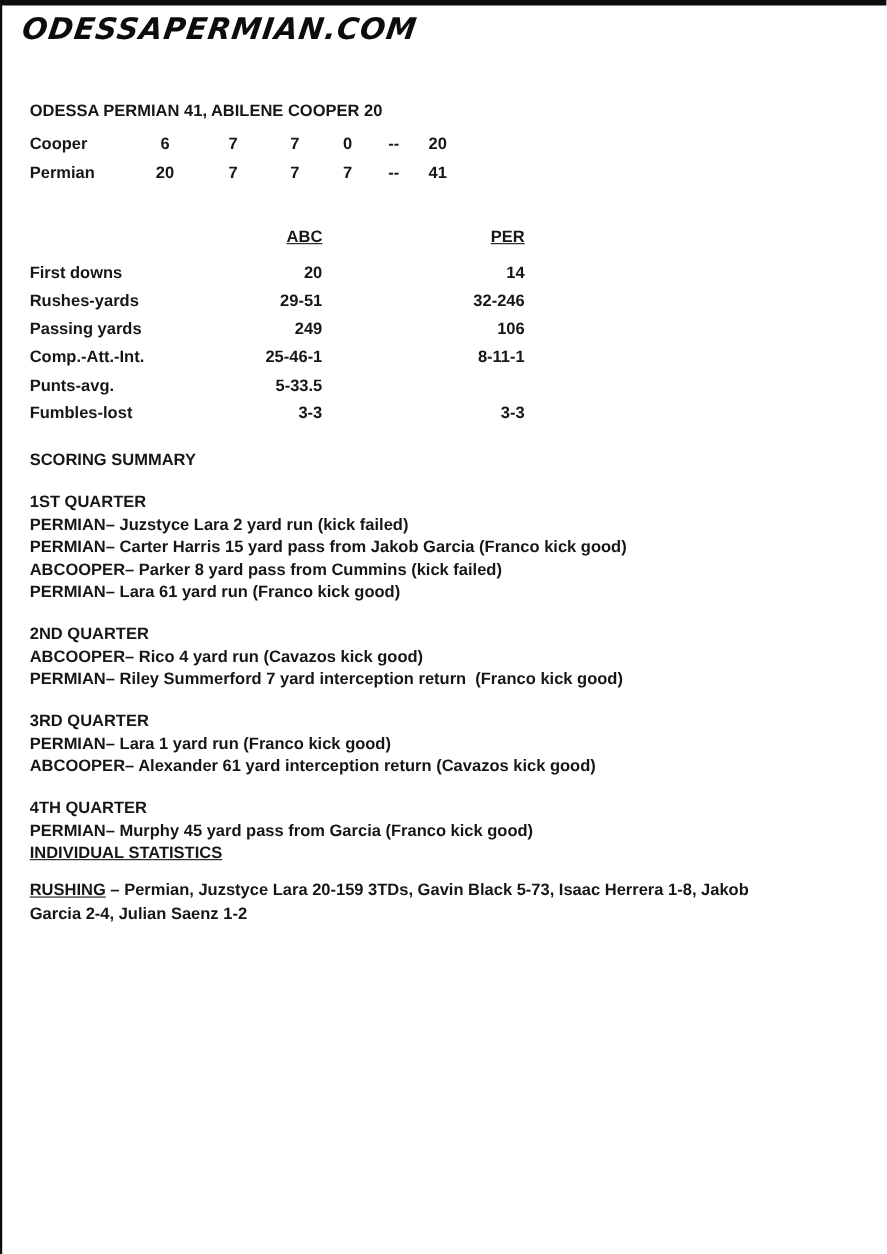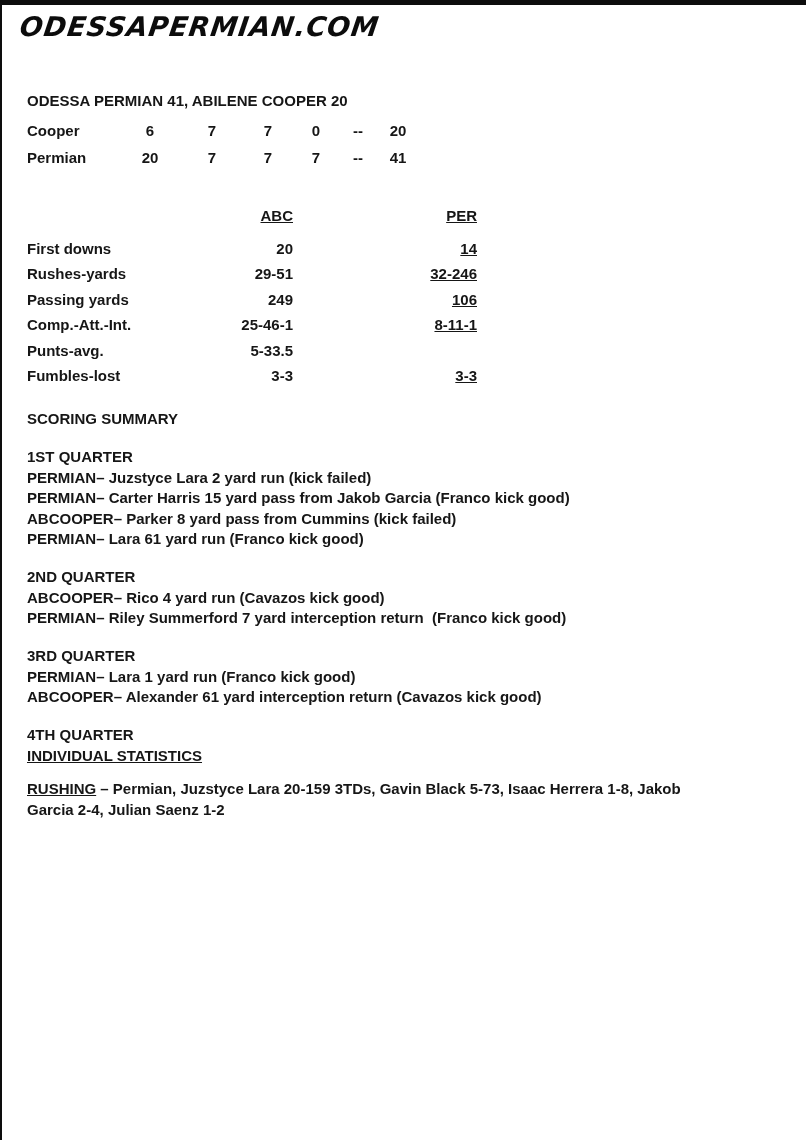--- a/index.html
+++ b/index.html
@@ -45,21 +45,21 @@
   .ls-c5 { width: 42px; }
   .ls-c6 { width: 38px; }
 
   
   .stats { margin-top: 32px; }
   .st-row { line-height: 25.5px; height: 25.5px; white-space: nowrap; }
   .st-head { margin-bottom: 7px; }
   .st-row span { display: inline-block; text-align: right; }
   .st-label { width: 180px; text-align: left !important; }
   .st-abc { width: 86px; }
-  .st-per { width: 184px; text-decoration: underline; }
+  .st-per { width: 184px; }
   .underline { text-decoration: underline; white-space: pre-wrap; }
 
   
   .scoring-heading { margin-top: 20.5px; line-height: 20.5px; }
   .quarter { margin-top: 17.5px; }
   .quarter:first-of-type { margin-top: 21px; }
   .q-title { line-height: 20.5px; }
   .play { line-height: 20.5px; white-space: pre-wrap; }
 
   
@@ -129,20 +129,21 @@
     </div>
 
     <div class="quarter">
       <div class="q-title">3RD QUARTER</div>
       <div class="play">PERMIAN– Lara 1 yard run (Franco kick good)</div>
       <div class="play">ABCOOPER– Alexander 61 yard interception return (Cavazos kick good)</div>
     </div>
 
     <div class="quarter">
       <div class="q-title">4TH QUARTER</div>
+      <div class="play">PERMIAN– Murphy 45 yard pass from Garcia (Franco kick good)</div>
     </div>
 
     <div class="ind-heading"><span>INDIVIDUAL STATISTICS</span></div>
 
     <div class="section">
       <div class="section-line"><span class="underline">RUSHING</span><span> – Permian, Juzstyce Lara 20-159 3TDs, Gavin Black 5-73, Isaac Herrera 1-8, Jakob</span></div>
       <div class="section-line">Garcia 2-4, Julian Saenz 1-2</div>
     </div>
 
 

